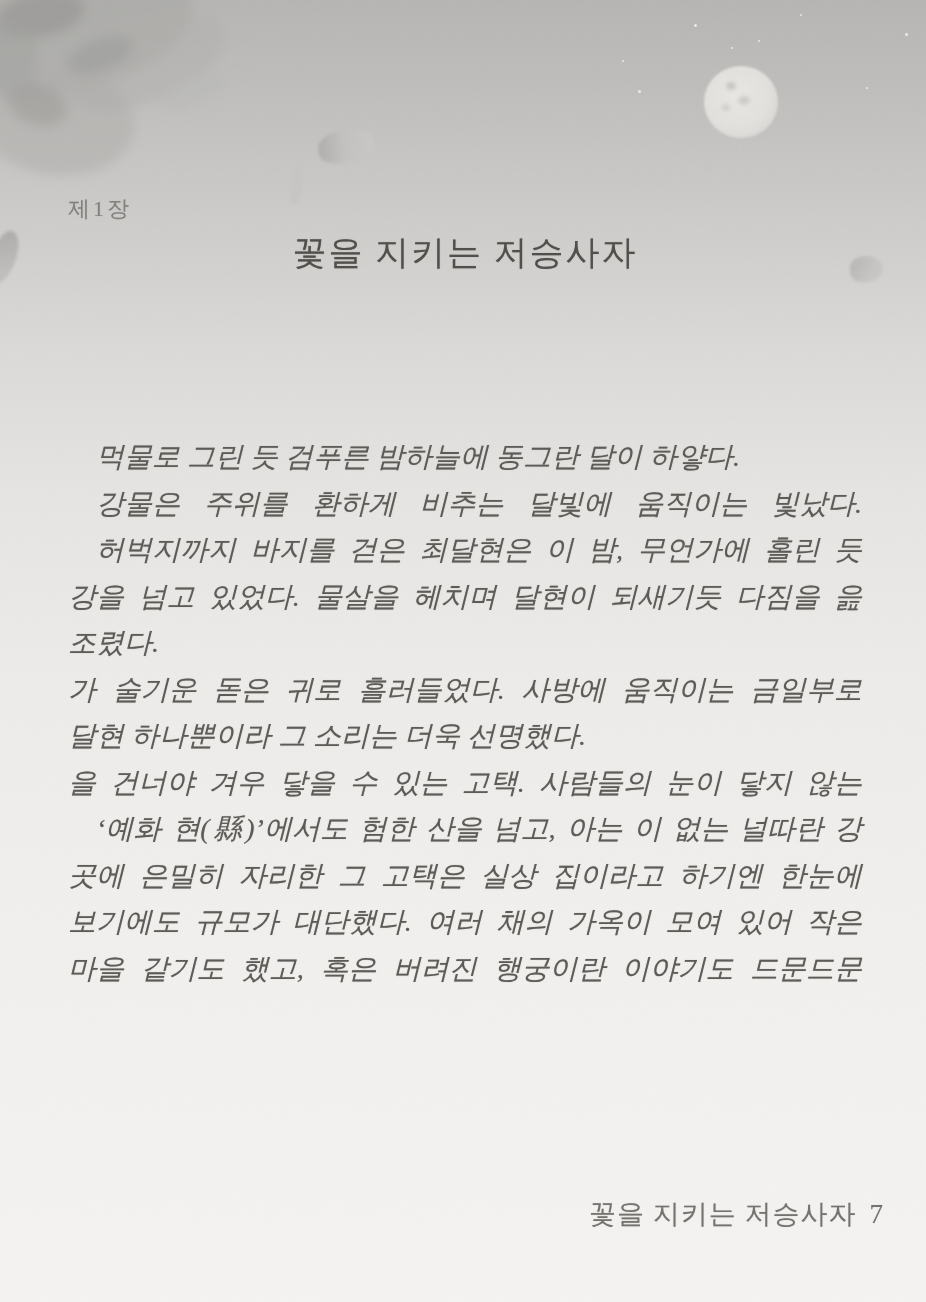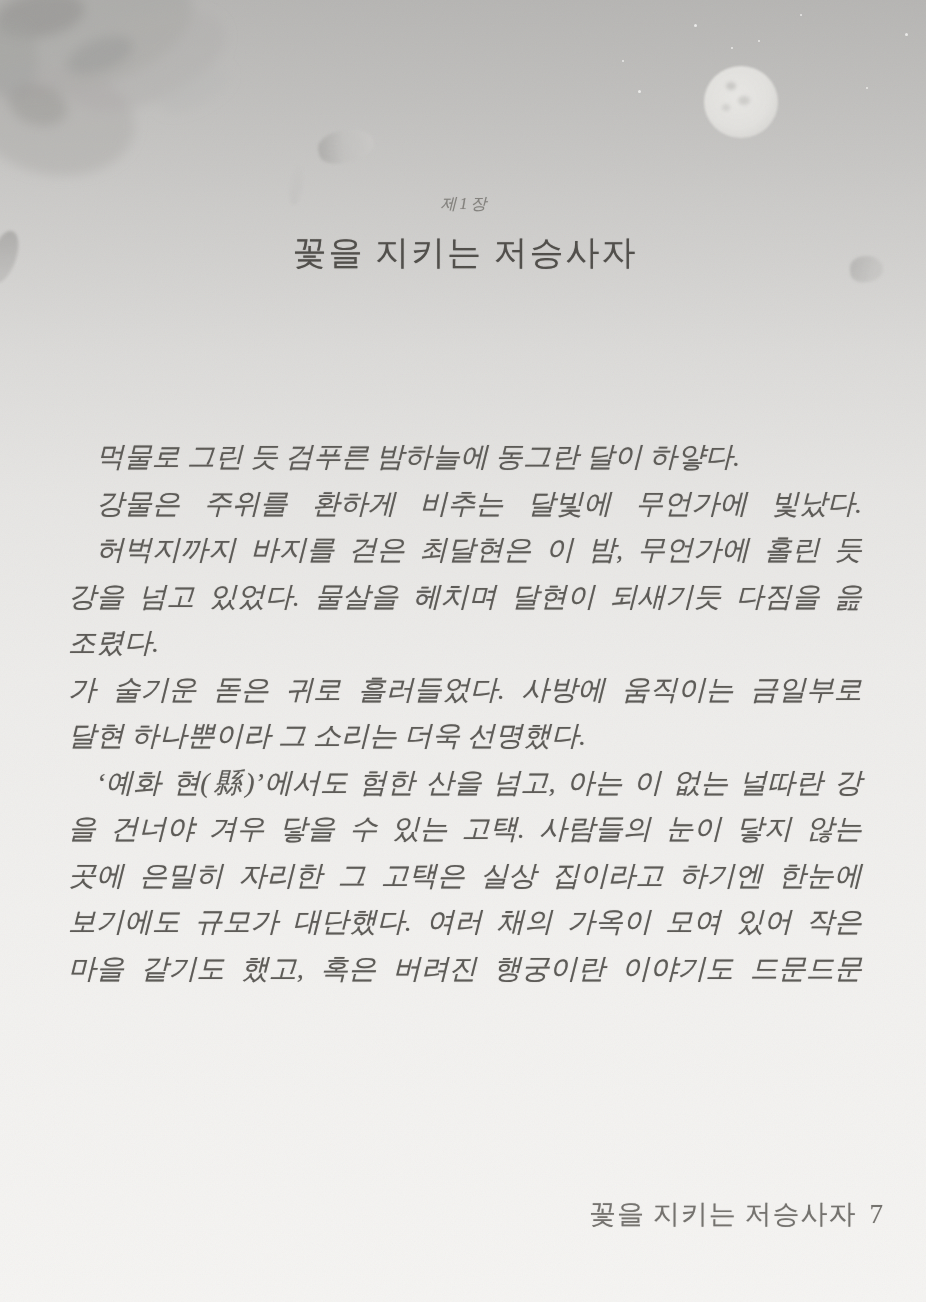--- a/index.html
+++ b/index.html
@@ -33,23 +33,22 @@
            background:linear-gradient(100deg,#a9a8a6 0%,#c2c1bf 45%,#cbcac8 100%);opacity:.85;}
   .petal-2{left:290px;top:165px;width:13px;height:40px;transform:rotate(8deg);
            background:#c6c5c3;opacity:.8;}
   .petal-3{left:850px;top:256px;width:33px;height:26px;transform:rotate(-6deg);
            background:linear-gradient(120deg,#b2b1af 10%,#c5c4c2 70%);opacity:.8;}
   .petal-4{left:-8px;top:230px;width:24px;height:54px;transform:rotate(20deg);
            background:linear-gradient(160deg,#a7a6a4 0%,#bdbcba 80%);opacity:.85;}
   
   .chapter-label{
     position:absolute;left:68px;right:64px;top:194px;
-    text-align:center;font-size:16px;letter-spacing:3px;color:#82807c;
+    text-align:left;font-size:22px;letter-spacing:3px;color:#82807c;
     text-shadow:0 0 1px rgba(130,128,124,.4);
-    font-style:italic;
   }
   .chapter-title{
     position:absolute;left:68px;right:64px;top:230px;margin:0;
     text-align:center;font-size:34px;font-weight:normal;letter-spacing:2px;
     color:#4f4d49;text-shadow:0 0 1px rgba(79,77,73,.45);
   }
   
   .body-text{
     position:absolute;left:68px;right:64px;top:434px;
     font-size:28px;line-height:46.5px;color:#5b5955;
@@ -111,28 +110,28 @@
   <div class="petal petal-1"></div>
   <div class="petal petal-2"></div>
   <div class="petal petal-3"></div>
   <div class="petal petal-4"></div>
 
   <div class="chapter-label">제1장</div>
   <h1 class="chapter-title">꽃을 지키는 저승사자</h1>
 
   <div class="body-text">
     <div class="ln ind">먹물로 그린 듯 검푸른 밤하늘에 동그란 달이 하얗다.</div>
-    <div class="ln ind jst">강물은 주위를 환하게 비추는 달빛에 무언가에 빛났다.</div>
+    <div class="ln ind jst">강물은 주위를 환하게 비추는 달빛에 움직이는 빛났다.</div>
     <div class="ln ind jst">허벅지까지 바지를 걷은 최달현은 이 밤, 무언가에 홀린 듯</div>
     <div class="ln jst">강을 넘고 있었다. 물살을 헤치며 달현이 되새기듯 다짐을 읊</div>
     <div class="ln">조렸다.</div>
     <div class="ln jst">가 술기운 돋은 귀로 흘러들었다. 사방에 움직이는 금일부로</div>
     <div class="ln">달현 하나뿐이라 그 소리는 더욱 선명했다.</div>
+    <div class="ln jst">을 건너야 겨우 닿을 수 있는 고택. 사람들의 눈이 닿지 않는</div>
     <div class="ln ind jst">‘예화 현(縣)’에서도 험한 산을 넘고, 아는 이 없는 널따란 강</div>
-    <div class="ln jst">을 건너야 겨우 닿을 수 있는 고택. 사람들의 눈이 닿지 않는</div>
     <div class="ln jst">곳에 은밀히 자리한 그 고택은 실상 집이라고 하기엔 한눈에</div>
     <div class="ln jst">보기에도 규모가 대단했다. 여러 채의 가옥이 모여 있어 작은</div>
     <div class="ln jst">마을 같기도 했고, 혹은 버려진 행궁이란 이야기도 드문드문</div>
   </div>
 
   <div class="footer">
     <span>꽃을 지키는 저승사자</span><span class="pgnum">7</span>
   </div>
 
   <svg class="grain" width="926" height="1302">

